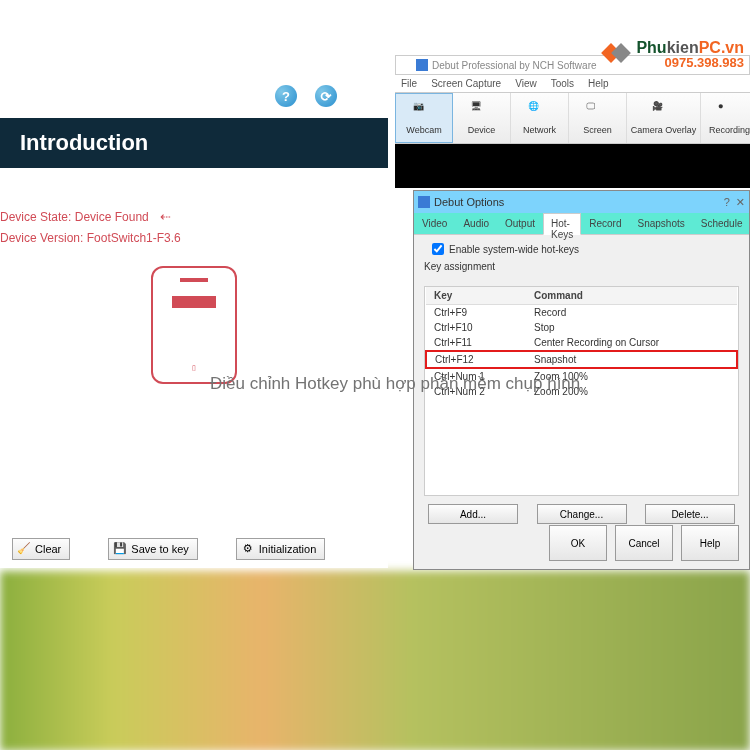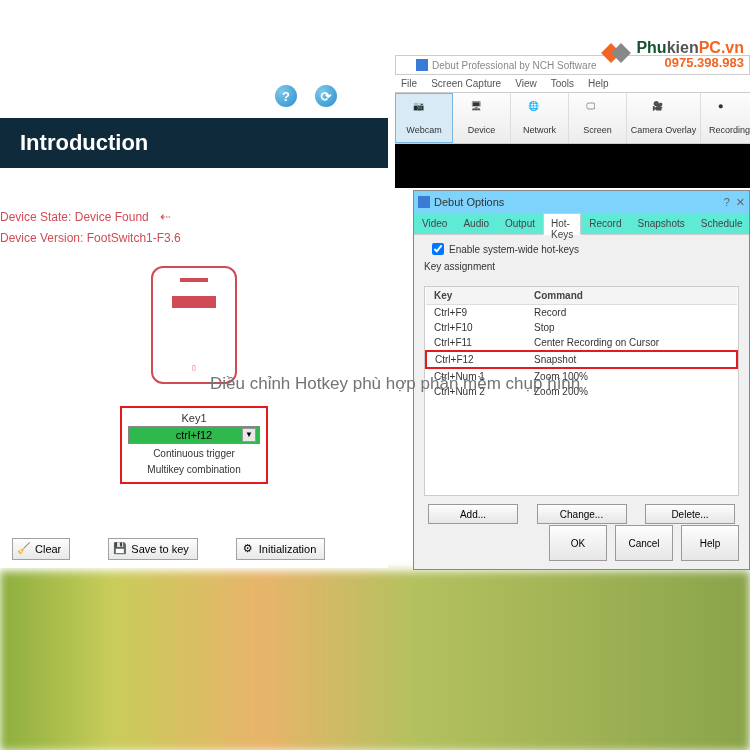--- a/index.html
+++ b/index.html
@@ -103,29 +103,20 @@
     <span>Device Found</span>
     <span class="usb">⇠</span><br>
     <span>Device Version:</span>
     <span>FootSwitch1-F3.6</span>
   </div>
   <div class="pedal">
     <div class="slit1"></div>
       <div class="slit2"></div>
       <div class="mark">▯</div>
   </div>
-  <div class="key1-box">
-    <div class="lbl">Key1</div>
-    <div class="sel">
-      <span>ctrl+f12</span>
-      <span class="arr">▼</span>
-    </div>
-    <div class="sub">Continuous trigger</div>
-    <div class="sub">Multikey  combination</div>
-  </div>
   <div class="btn-row">
     <button class="pbtn">
         <span class="pico">🧹</span>
         <span>Clear</span>
       </button>
     <button class="pbtn">
         <span class="pico">💾</span>
         <span>Save to key</span>
       </button>
     <button class="pbtn">

